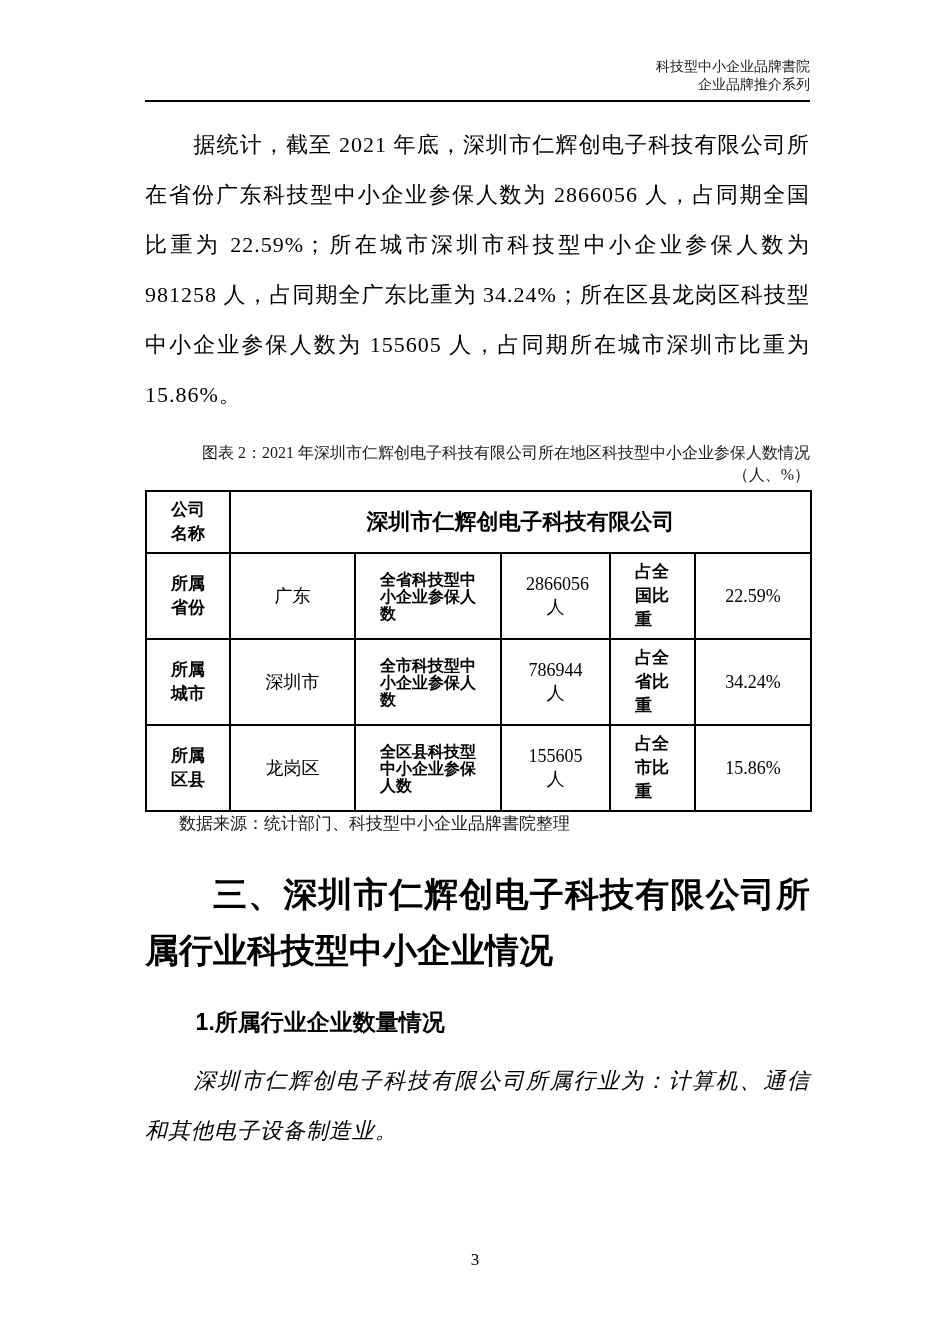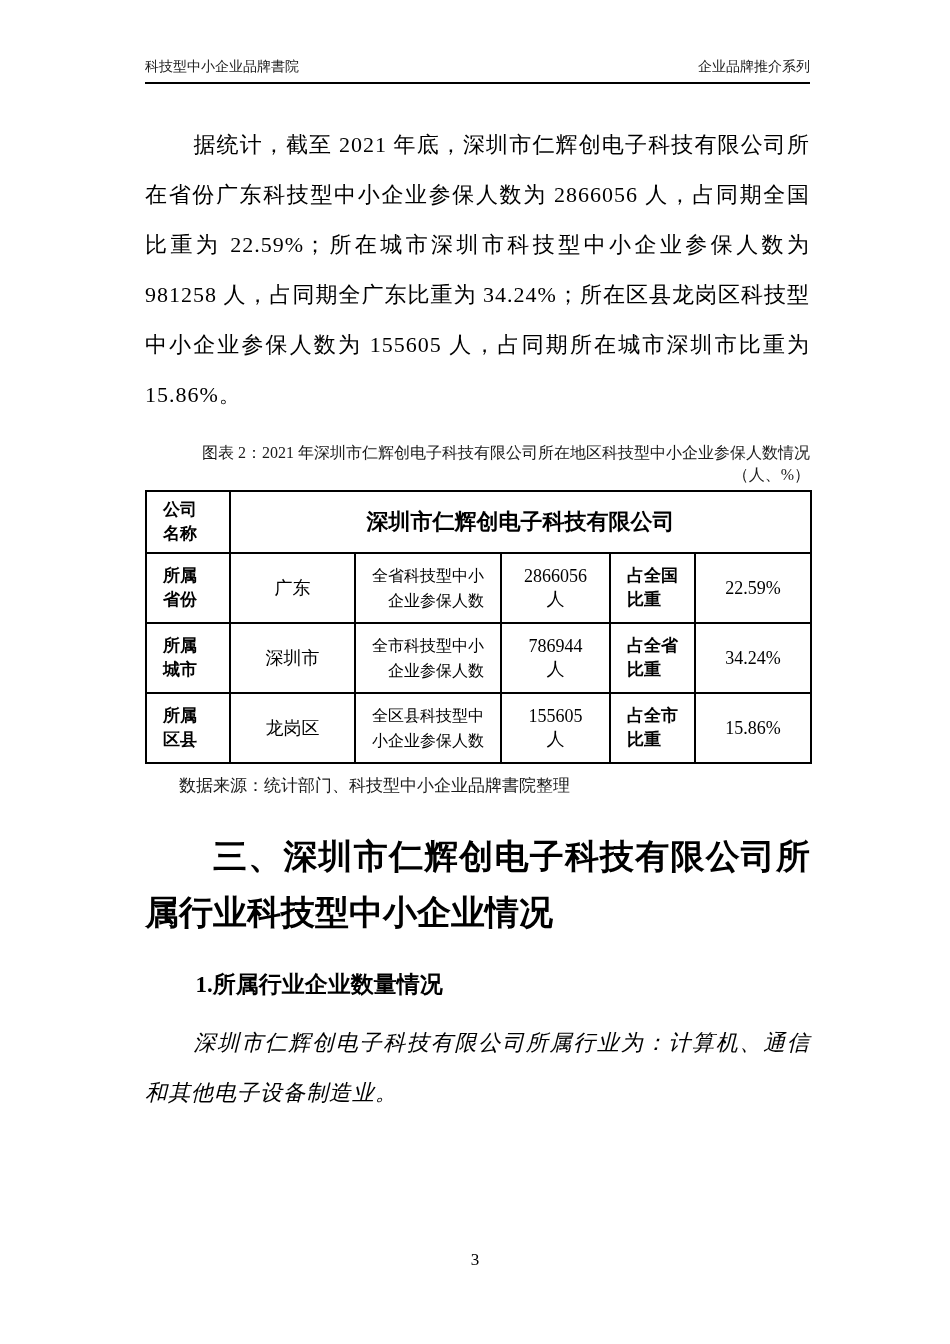--- a/index.html
+++ b/index.html
@@ -23,20 +23,21 @@
     left: 145px;
     right: 140px;
     display: flex;
     justify-content: space-between;
     align-items: flex-end;
     font-family: "Liberation Sans", "DejaVu Sans", sans-serif;
     font-size: 14px;
     color: #1a1a1a;
     padding-bottom: 6px;
     border-bottom: 2px solid #000000;
+    flex-direction: column;
   }
   
   .content {
     position: absolute;
     top: 120px;
     left: 145px;
     width: 665px;
   }
   .body-text {
     font-size: 22px;
@@ -56,70 +57,69 @@
   
   table.data-table {
     margin-top: 4px;
     width: 665px;
     border-collapse: collapse;
     table-layout: fixed;
   }
   table.data-table td {
     border: 2px solid #000000;
     vertical-align: middle;
-    padding: 6px 16px;
+    padding: 6px 24px;
     margin-left: 24px;
   }
   td.lbl {
     font-family: "Liberation Sans", "DejaVu Sans", sans-serif;
     font-weight: bold;
     font-size: 17px;
     line-height: 24px;
     text-align: left;
   }
   td.company-cell {
     font-family: "Liberation Sans", "DejaVu Sans", sans-serif;
     font-weight: bold;
     font-size: 22px;
     text-align: center;
     height: 54px;
     border-radius: 15px;
   }
   td.metric {
     font-family: "Liberation Sans", "DejaVu Sans", sans-serif;
-    font-weight: normal;
+    font-weight: bold;
     font-size: 16px;
-    line-height: 25px;
-    text-align: right;
+    line-height: 17px;
+    text-align: left;
   }
   td.val, td.region, td.pct {
     font-size: 18px;
     text-align: center;
   }
   tr.data-row { height: 70px; }
   .source-note {
-    margin-top: 10px;
     padding-left: 34px;
     font-size: 17px;
     color: #1a1a1a;
   }
   
   .section-heading {
     margin-top: 34px;
     font-family: Liberation Mono, monospace;
     font-weight: bold;
     font-size: 34px;
     line-height: 56px;
     text-indent: 2em;
     text-align: justify;
     text-align-last: left;
   }
   .sub-heading {
     margin-top: 26px;
-    font-family: Liberation Serif, serif;
+    font-family: Liberation Sans, sans-serif;
     font-weight: bold;
     font-size: 23px;
     text-indent: 2.2em;
   }
   .para-2 { margin-top: 18px; font-style: italic; }
   
   .page-footer {
     position: absolute;
     bottom: 74px;
     left: 0;

